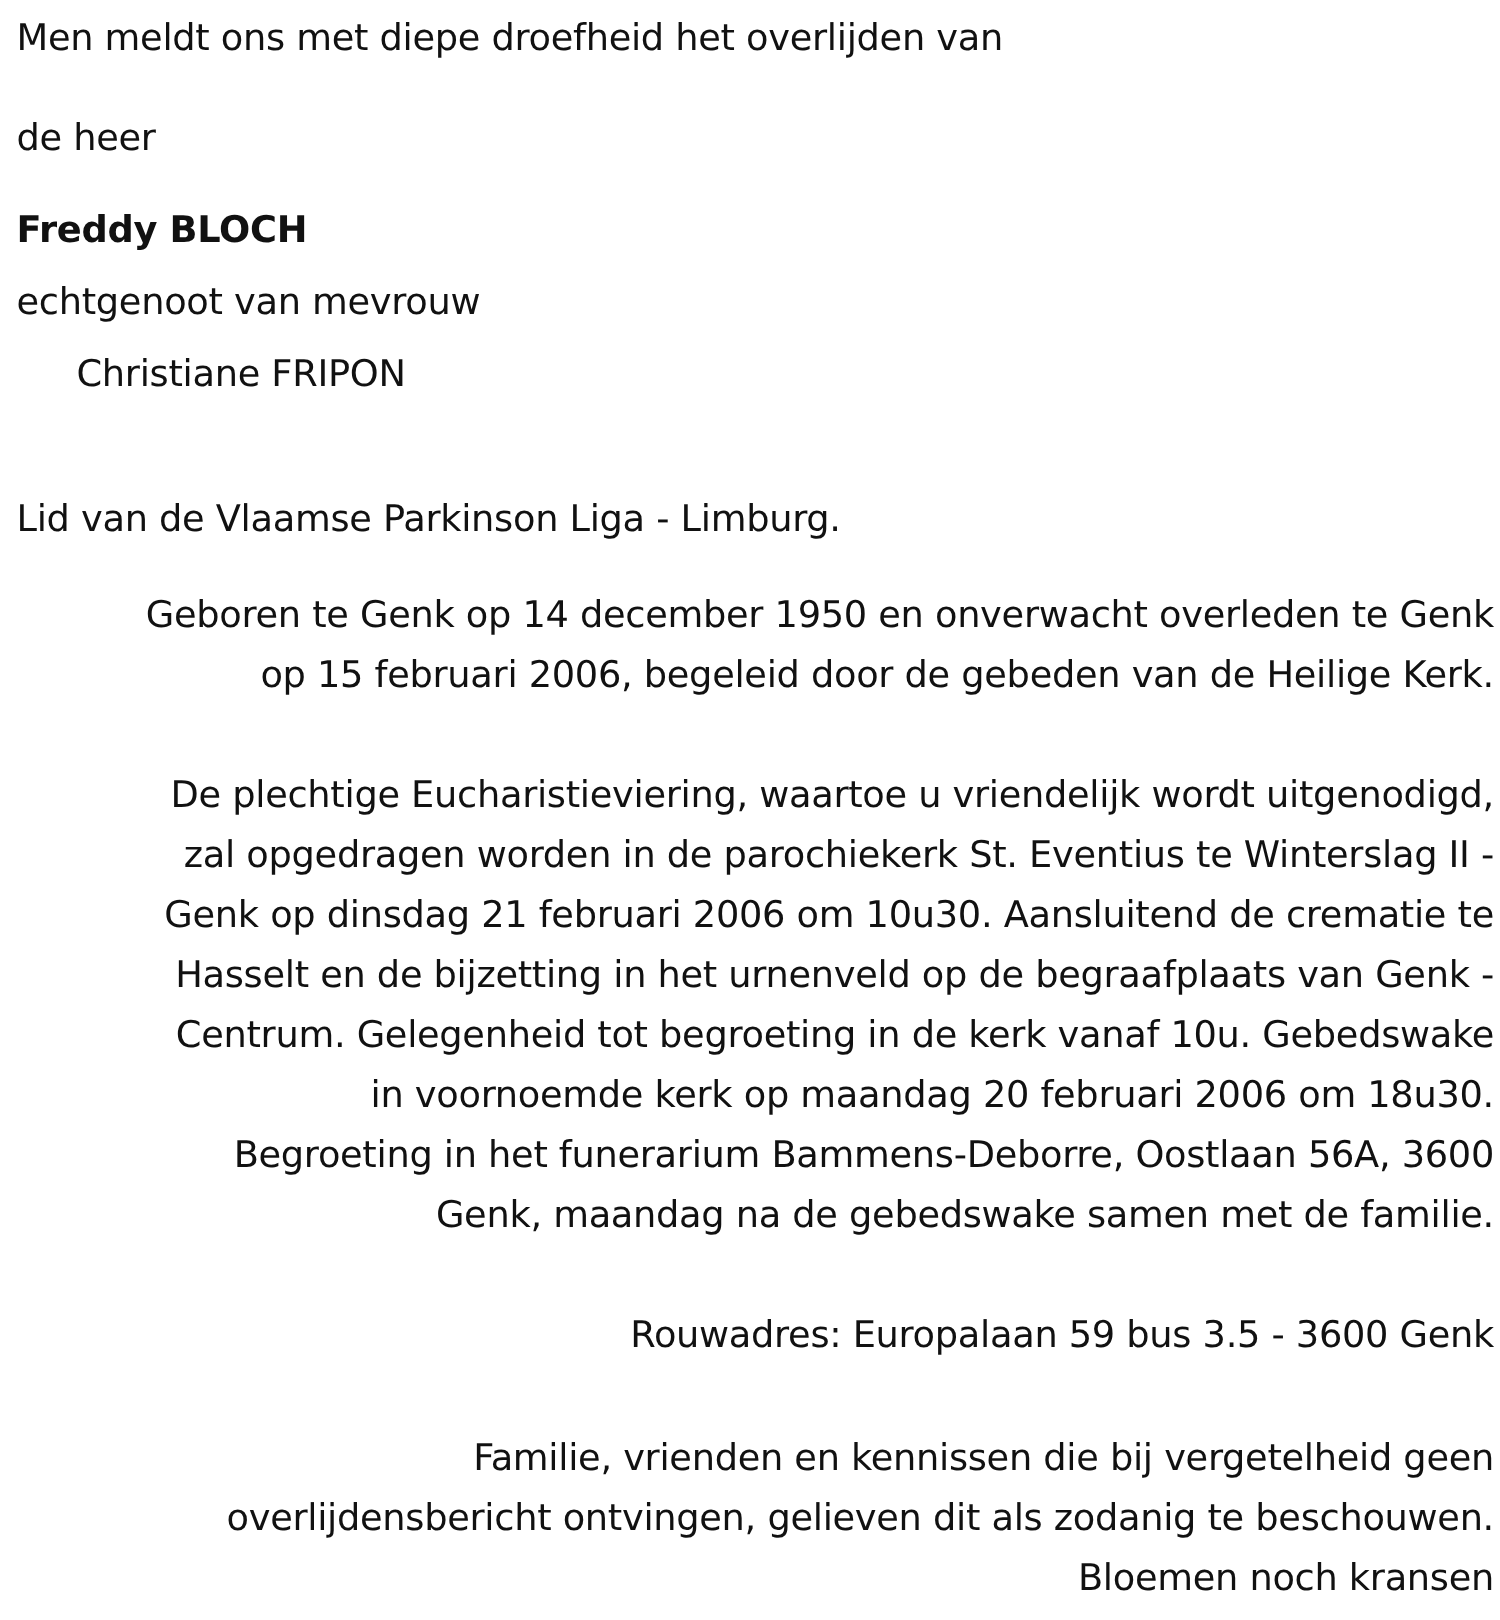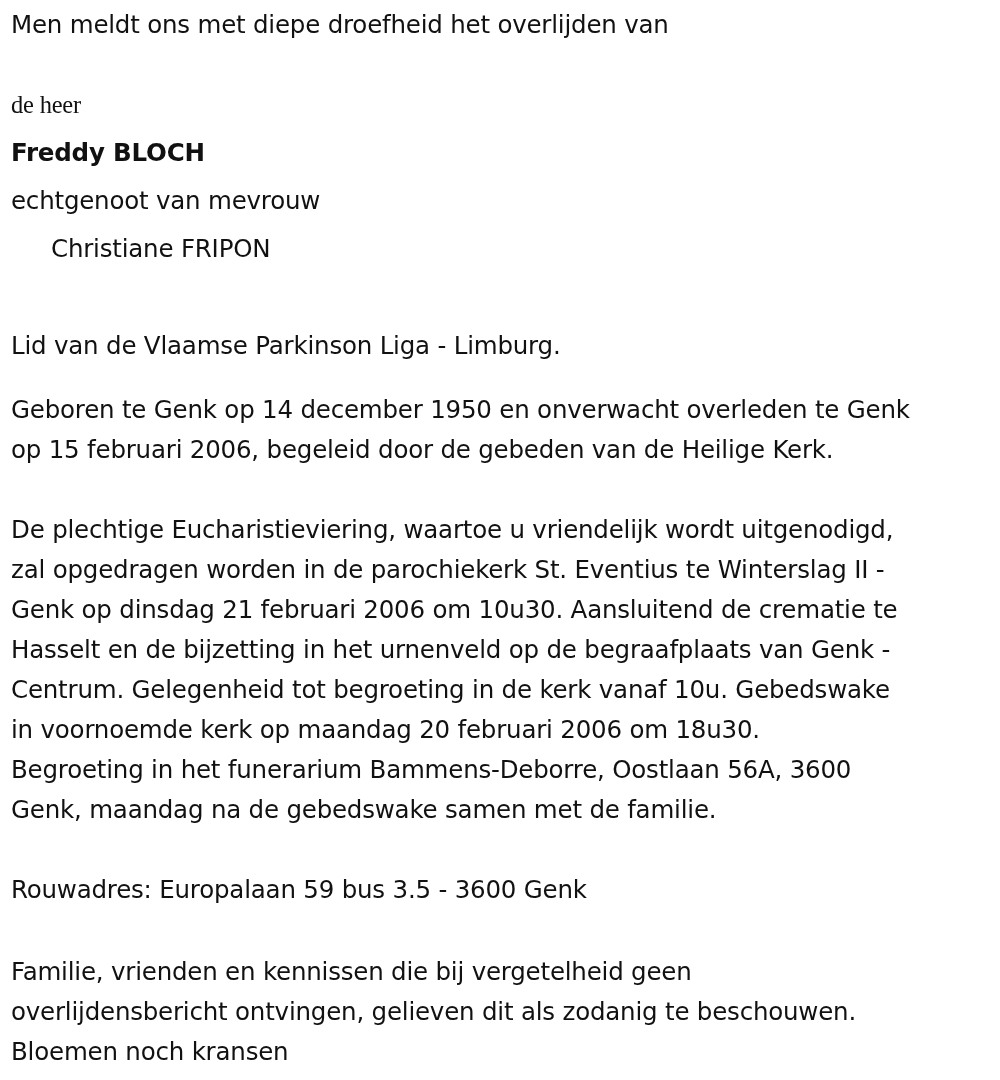--- a/index.html
+++ b/index.html
@@ -13,20 +13,21 @@
       overflow: hidden;
       font-family: "DejaVu Sans", sans-serif;
       color: #111111;
       font-size: 24.5px;
       letter-spacing: -0.2px;
     }
     .doc {
       position: relative;
       width: 1000px;
       height: 1080px;
+      text-align: right;
     }
     .line {
       position: absolute;
       left: 11px;
       white-space: nowrap;
       line-height: 1;
     }
     .bold { font-weight: bold; }
     .para {
       position: absolute;
@@ -36,21 +37,21 @@
       white-space: normal;
     }
     .para span { display: block; white-space: nowrap; }
   </style>
 </head>
 <body>
 
 <div class="doc">
   <div class="line" style="top:13px;">Men meldt ons met diepe droefheid het overlijden van</div>
 
-  <div class="line" style="top:93px;font-family:Liberation Serif, serif;">de heer</div>
+  <div class="line" style="top:80px;">de heer</div>
   <div class="line" style="top:189px;">echtgenoot van mevrouw</div>
   <div class="line bold" style="top:141px;">Freddy BLOCH</div>
   <div class="line" style="top:237px;margin-left:40px;">Christiane FRIPON</div>
 
   <div class="line" style="top:334px;">Lid van de Vlaamse Parkinson Liga - Limburg.</div>
 
   <div class="para" style="top:390px;">
     <span>Geboren te Genk op 14 december 1950 en onverwacht overleden te Genk</span>
     <span>op 15 februari 2006, begeleid door de gebeden van de Heilige Kerk.</span>
   </div>

